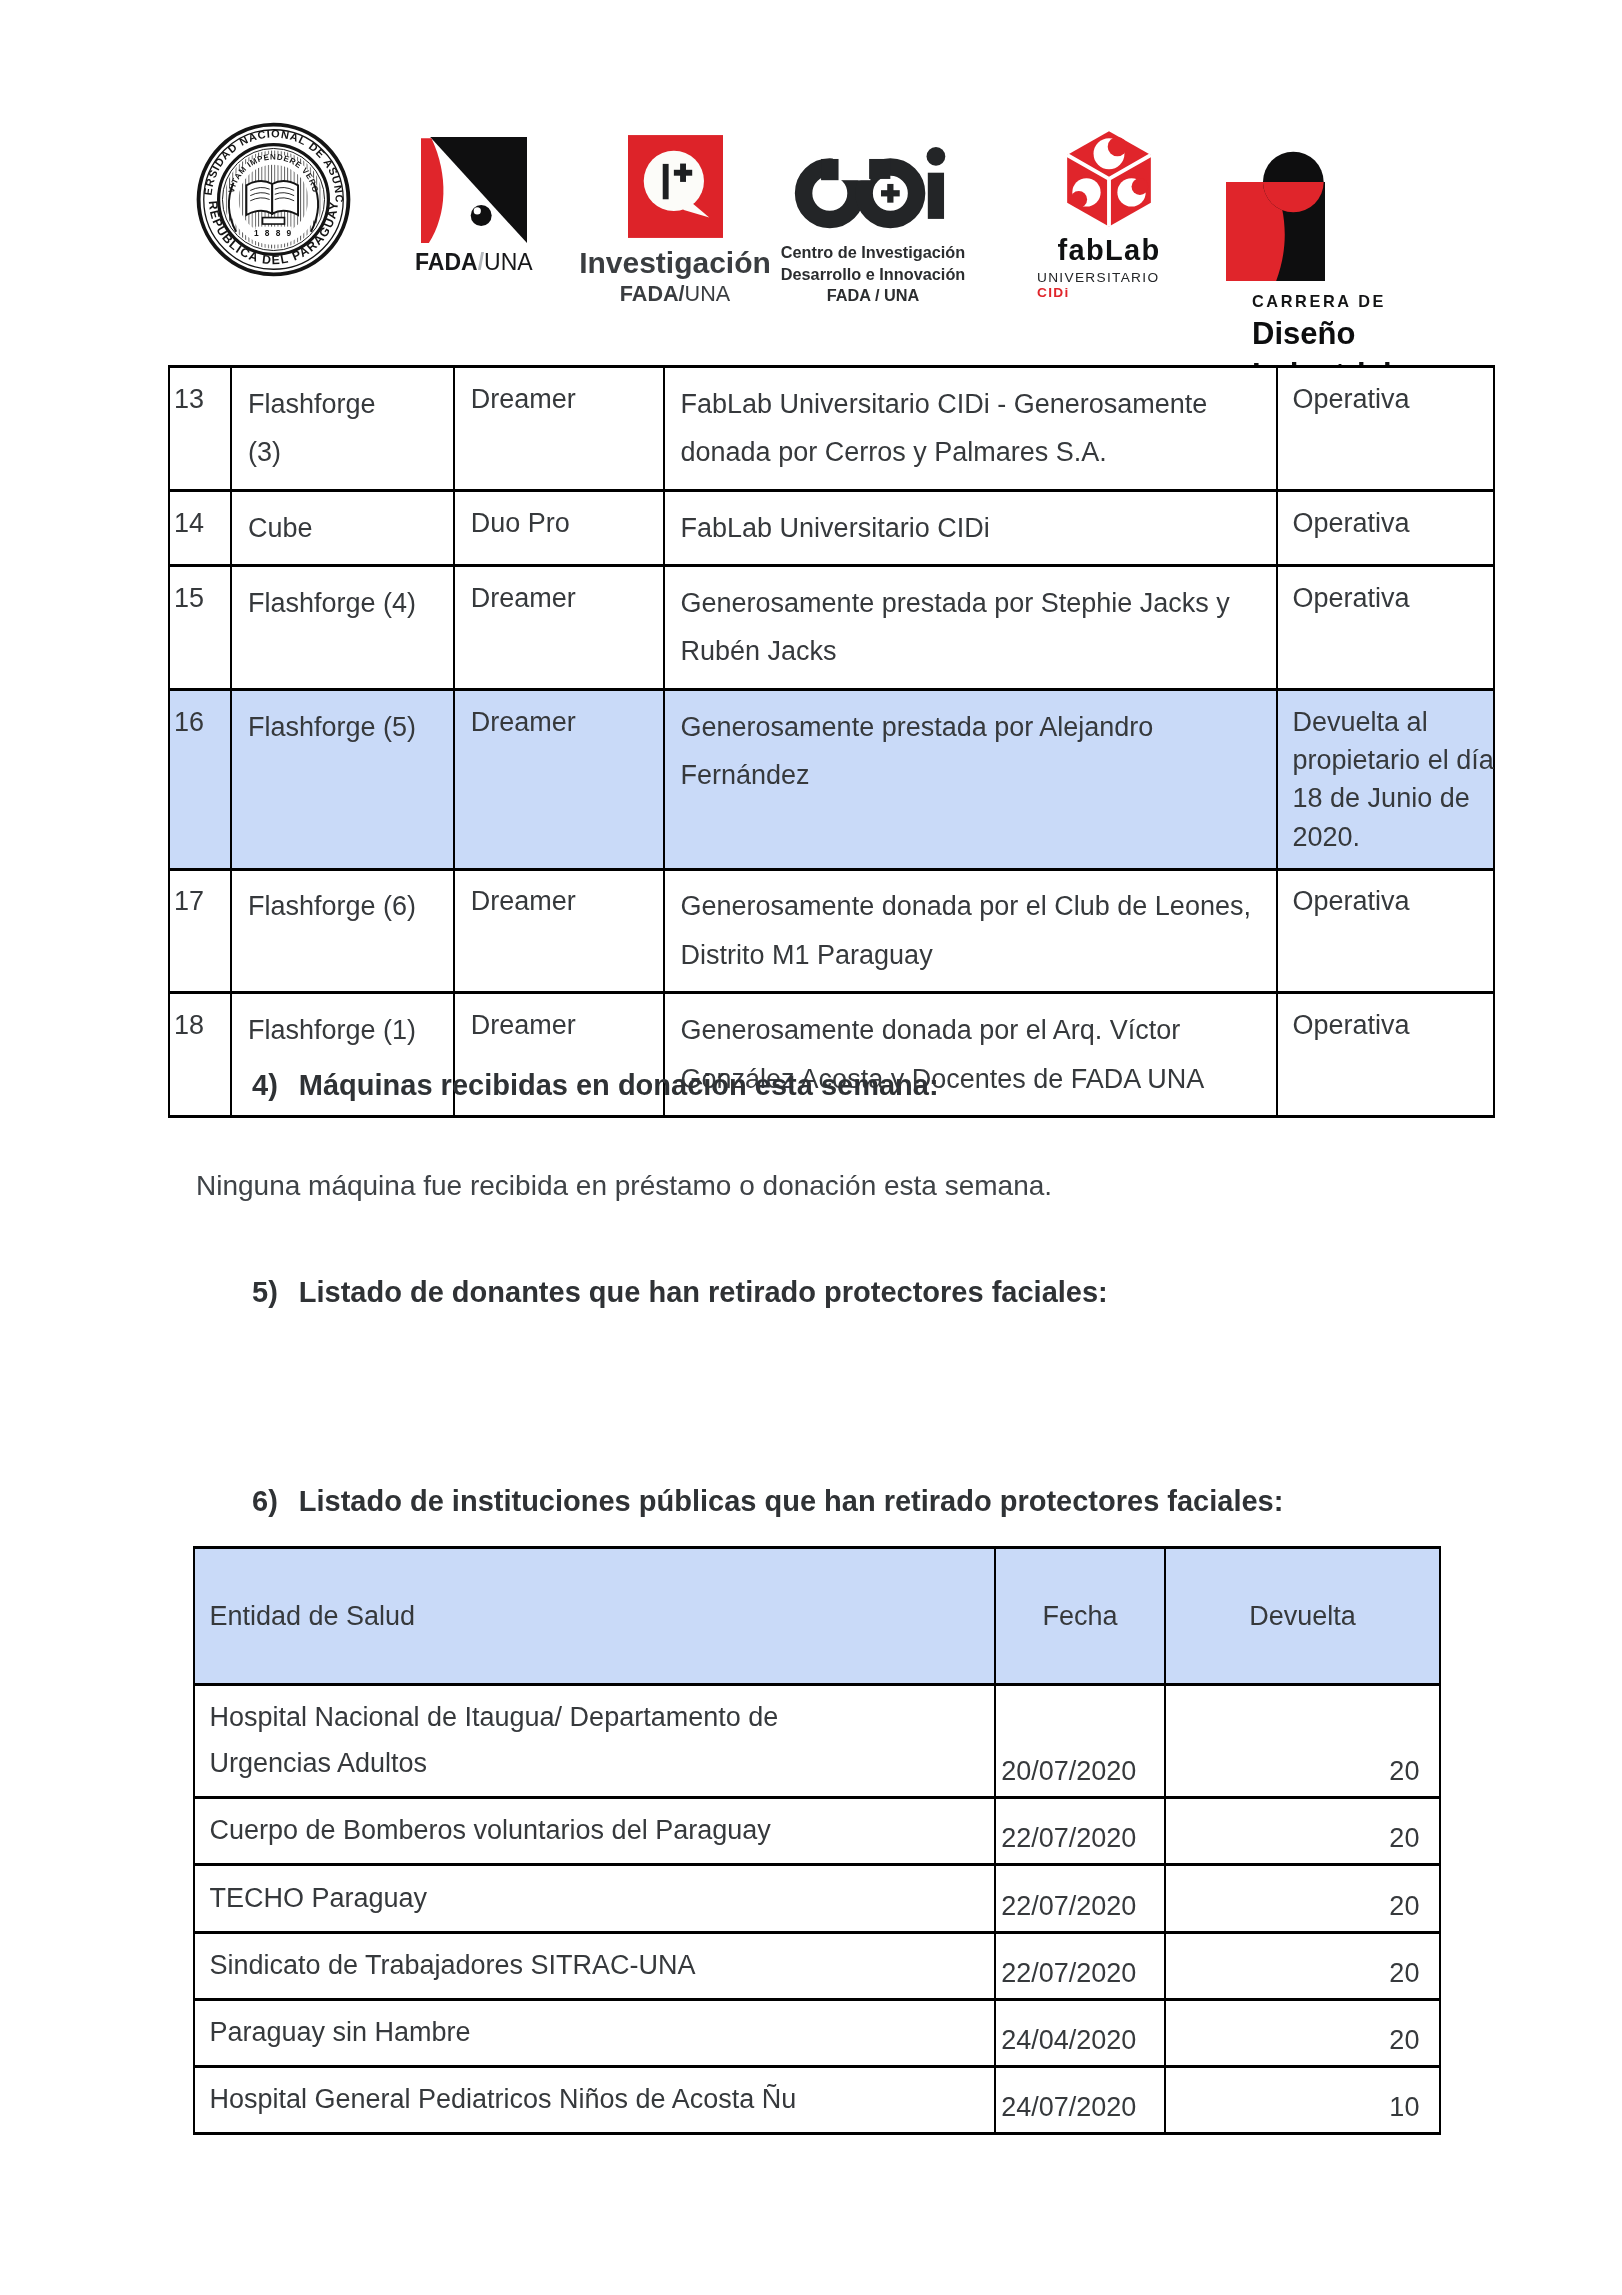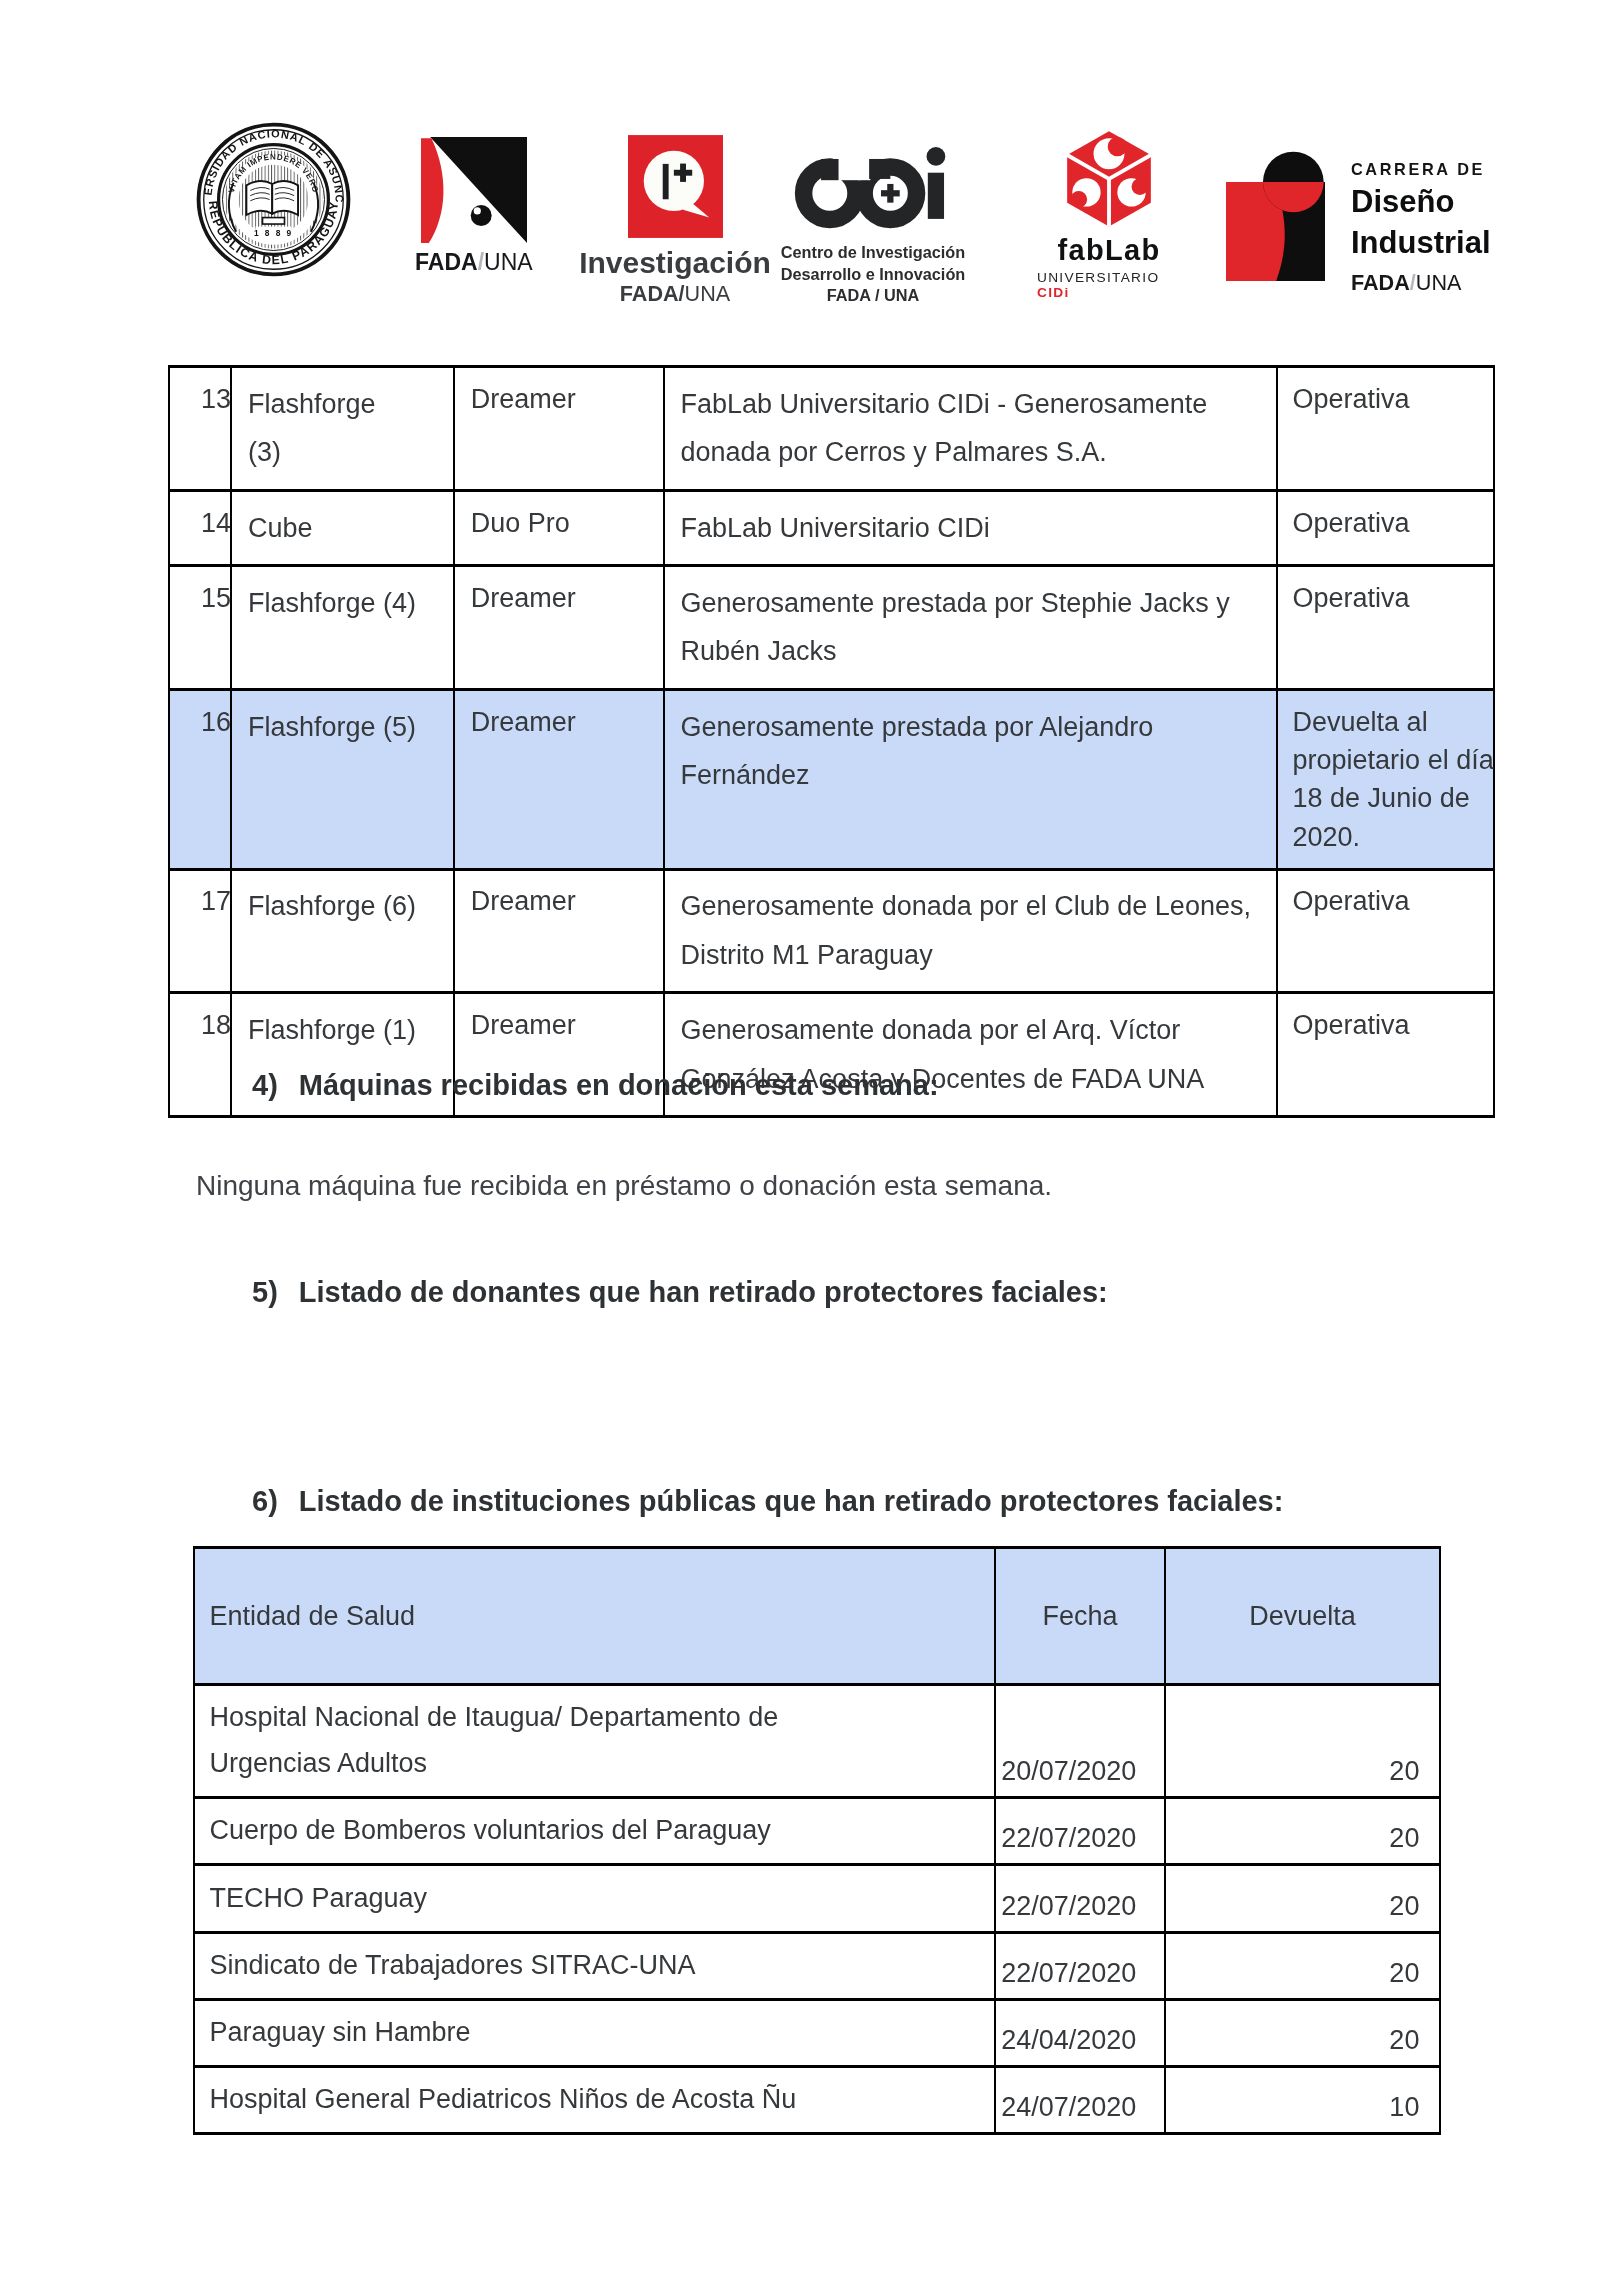--- a/index.html
+++ b/index.html
@@ -15,33 +15,33 @@
   .slash-gray{color:#b4b8bc;font-weight:bold;}
   .logo-inv{left:407px;top:14.4px;width:150px;}
   .inv-line1{margin-top:7.8px;font-size:30px;font-weight:bold;color:#3a3d40;}
   .inv-line2{margin-top:1.3px;font-size:21.6px;color:#3a3d40;}
   .logo-cidi{left:582px;top:13px;width:196px;}
   .cidi-lines{margin-top:5.2px;text-align:center;font-size:16.3px;line-height:21.6px;font-weight:bold;color:#2b2d2f;}
   .logo-fablab{left:844px;top:6.5px;width:144px;}
   .fablab-name{margin-top:3.9px;font-size:29px;font-weight:600;letter-spacing:1.3px;color:#101112;}
   .fablab-sub{margin-top:2.6px;font-size:13.7px;letter-spacing:1.3px;color:#232527;}
   .fablab-sub .accent{color:#e0252b;font-weight:bold;}
-  .logo-carrera{left:1033px;top:27.5px;flex-direction:row;align-items:flex-start;}
+  .logo-carrera{left:1033px;top:27.5px;flex-direction:column;align-items:flex-start;}
   .carrera-text{margin-left:26px;display:flex;flex-direction:column;}
   .carrera-kicker{font-size:16.3px;font-weight:bold;letter-spacing:2.6px;color:#141516;margin-top:11.8px;}
   .carrera-big{font-size:31px;font-weight:bold;line-height:35px;color:#0d0e0f;margin-top:5.2px;}
   .carrera-fada{margin-top:10.5px;font-size:21.6px;color:#17181a;}
 
   
   table{border-collapse:collapse;table-layout:fixed;background:#fff;}
   td,th{border:2px solid #000;border-top-width:3.3px;border-bottom-width:3.3px;
         font-size:27px;font-weight:normal;color:#36393c;}
   .t1{position:absolute;top:365px;left:168px;width:1327px;border:2.6px solid #000;}
   .t1 td{vertical-align:top;padding:11.8px 15.7px;}
-  .t1 .c-num{padding-left:31px;line-height:1.45;}
+  .t1 .c-num{padding-left:4px;line-height:1.45;}
   .t1 .c-name{white-space:pre;line-height:1.8;}
   .t1 .c-model{white-space:pre;line-height:1.45;}
   .t1 .c-desc{white-space:pre;line-height:1.8;}
   .t1 .c-status{white-space:pre;line-height:1.42;padding-left:14.4px;}
   .t1 tr.hl td{background:#c9daf8;}
 
   .t2{position:absolute;top:1546px;left:193px;width:1245px;border:2.6px solid #000;}
   .t2 th{background:#c9daf8;vertical-align:middle;}
   .t2 .h-entity{text-align:left;padding-left:14.4px;}
   .t2 .h-center{text-align:center;}

